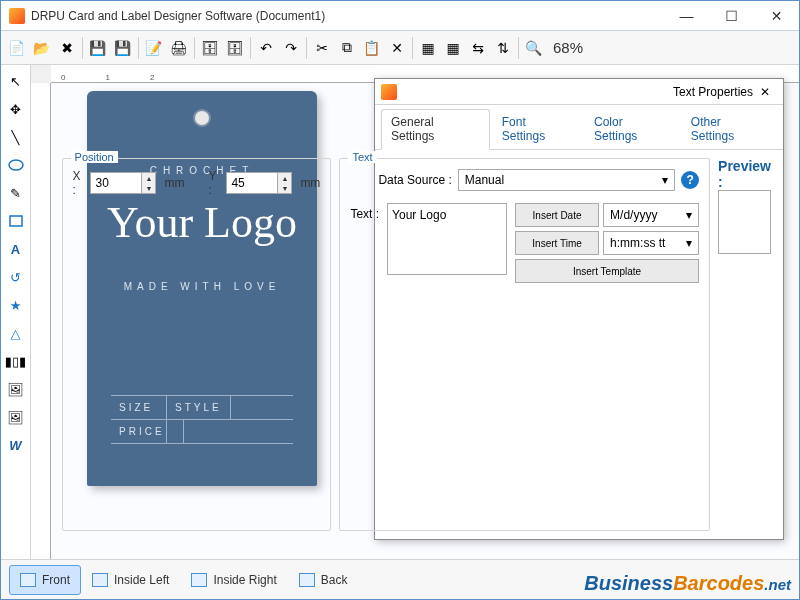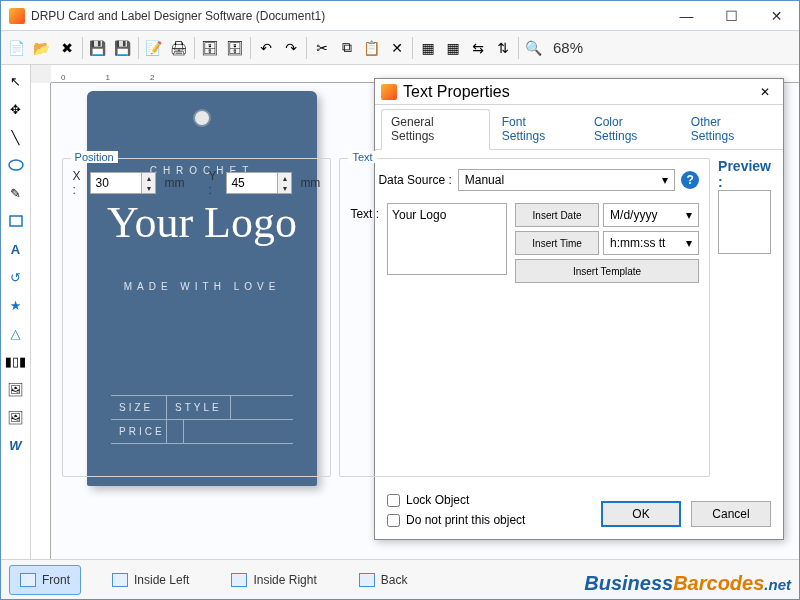--- a/index.html
+++ b/index.html
@@ -37,34 +37,34 @@
 .tag-script { position:absolute; top:110px; width:100%; text-align:center; font-family: "Brush Script MT", cursive; font-size:44px; line-height:1; color:#fff; }
 .tag-arc-bot { position:absolute; top:190px; width:100%; text-align:center; font-size:10px; letter-spacing:5px; color:#dce4ee; }
 .tag-grid { position:absolute; bottom:42px; left:24px; right:24px; color:#dde4ee; font-size:10px; letter-spacing:3px; }
 .tag-grid .row { display:flex; border-top:1px solid #9cb0c6; }
 .tag-grid .cell { padding:6px 8px; border-right:1px solid #9cb0c6; }
 .tag-grid .cell:first-child { width:56px; }
 .tag-grid .row:last-child .cell { border-right:none; }
 .tag-grid .row.single .cell { border-right:1px solid #9cb0c6; }
 .tag-grid .row.last { border-bottom:1px solid #9cb0c6; }
 
-.page-tabs { height: 40px; display:flex; align-items:center; padding: 4px 8px; background:#f7f7f7; border-top:1px solid #d4d4d4; gap:20px; position:relative; }
+.page-tabs { height: 40px; display:flex; align-items:center; padding: 4px 8px; background:#f7f7f7; border-top:1px solid #d4d4d4; gap:0; position:relative; }
 .page-tab { height:30px; display:flex; align-items:center; padding:0 10px; font-size:12px; color:#333; border:1px solid transparent; gap:6px; }
 .page-tab.active { background:#cfe4ff; border:1px solid #5a9fe0; border-radius:3px; }
 .page-tab .pt-icon { width:16px; height:14px; border:1px solid #4a90d9; background:#e4f0ff; }
 .brand { position:absolute; right:8px; bottom:4px; font-size:20px; font-weight:bold; font-style:italic; }
 .brand .b1 { color:#1a5fa0; }
 .brand .b2 { color:#e07b00; }
 .brand .b3 { color:#1a5fa0; font-size:15px; }
 
 
 .dialog { position:absolute; top:78px; left:374px; width:410px; height:462px; background:#fff; border:1px solid #8a8a8a; box-shadow:2px 2px 8px rgba(0,0,0,.25); display:flex; flex-direction:column; font-size:12px; }
 .dlg-title { height:26px; display:flex; align-items:center; padding:0 6px; border-bottom:1px solid #d4d4d4; }
 .dlg-title .icon { width:16px; height:16px; margin-right:6px; background:linear-gradient(135deg,#f7b733,#fc4a1a); border-radius:2px; }
-.dlg-title .t { flex:1; font-size:16px; }
+.dlg-title .t { flex:1; font-size:12px;text-align:right; }
 .dlg-close { width:24px; height:20px; display:flex; align-items:center; justify-content:center; }
 .dlg-tabs { display:flex; padding: 4px 6px 0 6px; gap:2px; border-bottom:1px solid #d4d4d4; }
 .dlg-tab { padding:5px 9px; font-size:12px; color:#1a5fa0; border:1px solid transparent; }
 .dlg-tab.active { border:1px solid #d4d4d4; border-bottom:1px solid #fff; background:#fff; border-radius:3px 3px 0 0; margin-bottom:-1px; color:#333; }
 .dlg-body { flex:1; padding:8px 12px; display:flex; flex-direction:row; gap:8px;justify-content:flex-end; }
 .fieldset { border:1px solid #d4d4d4; padding:10px; border-radius:2px; position:relative; }
 .fieldset .legend { position:absolute; top:-8px; left:8px; background:#fff; padding:0 4px; color:#1a5fa0; font-size:11px; }
 .pos-row { display:flex; align-items:center; gap:8px; font-size:12px; color:#333; }
 .spin { display:inline-flex; align-items:center; border:1px solid #aaa; height:22px; }
 .spin input { width:50px; border:none; padding:0 4px; height:20px; font-size:12px; outline:none; }
@@ -291,29 +291,13 @@
         </div>
       </div>
     </div>
 
     <div>
       <div class="preview-label">Preview :</div>
       <div class="preview-box"></div>
     </div>
 
   </div>
-  <div class="dlg-footer">
-    <div class="checks">
-      <label class="check">
-          <input type="checkbox" style="">
-          <span>Lock Object</span>
-        </label>
-      <label class="check">
-          <input type="checkbox" style="">
-          <span>Do not print this object</span>
-        </label>
-    </div>
-    <div class="dlg-btns">
-      <div class="dbtn primary">OK</div>
-      <div class="dbtn">Cancel</div>
-    </div>
-  </div>
 </div>
 
 </body></html>

